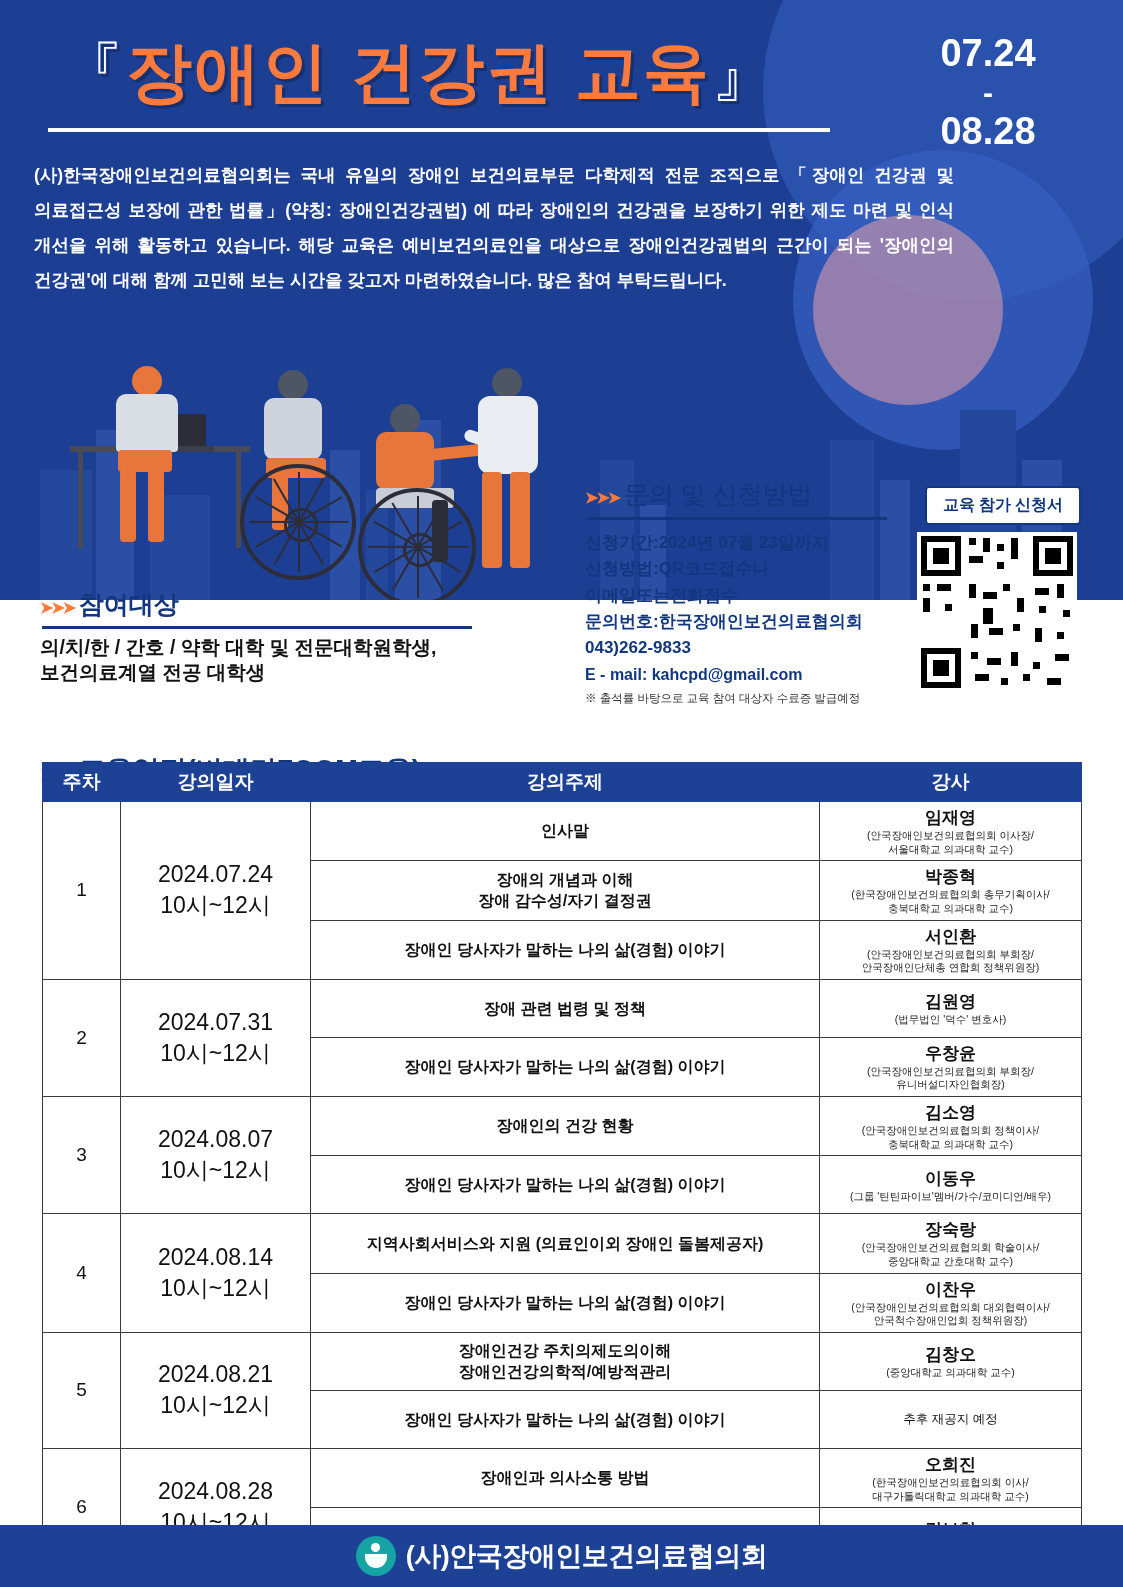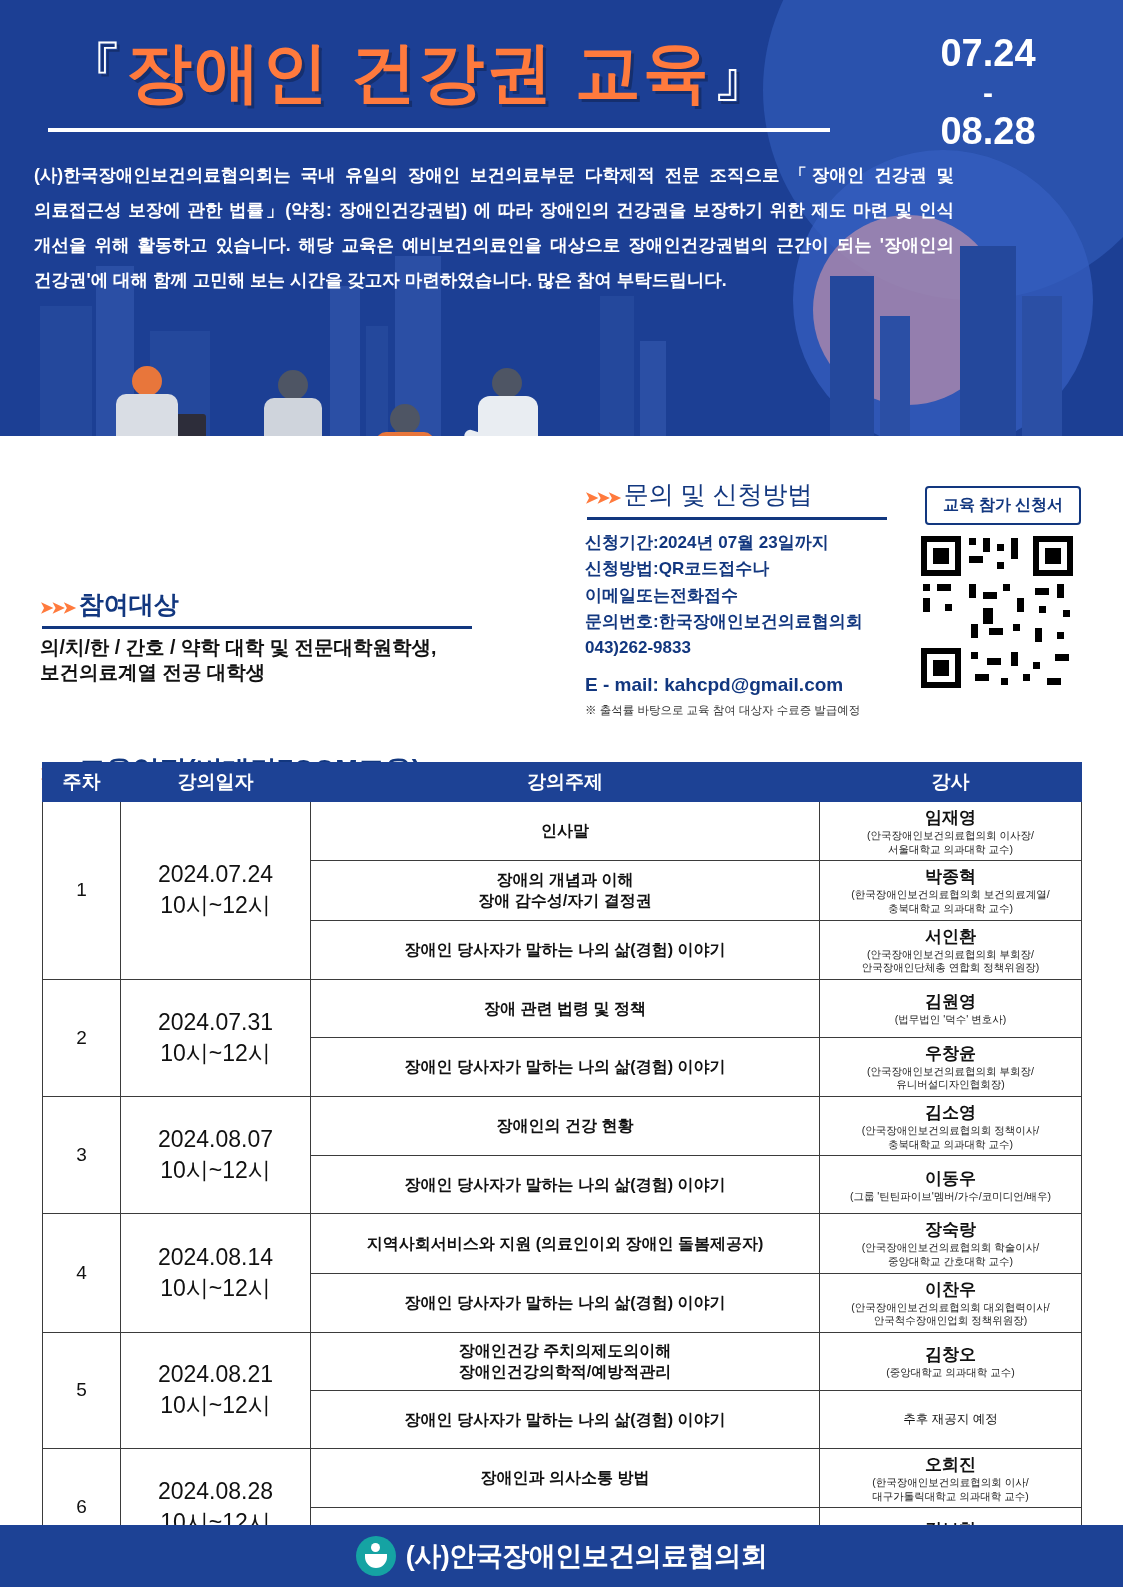--- a/index.html
+++ b/index.html
@@ -11,21 +11,21 @@
   }
   .page {
     position: relative;
     width: 1123px; height: 1587px;
     background: #ffffff;
   }
 
   
   .banner {
     position: absolute; left: 0; top: 0;
-    width: 1123px; height: 436px;
+    width: 1123px; height: 600px;
     background: #1c3f94;
     overflow: hidden;
   }
   .circle-big {
     position: absolute; right: -60px; top: -120px;
     width: 420px; height: 420px; border-radius: 50%;
     background: #2a52ad;
   }
   .circle-mid {
     position: absolute; right: 30px; top: 150px;
@@ -86,21 +86,21 @@
   .head { border-radius: 50%; }
   .desk { position: absolute; background: #4a4a55; }
 
   
   .arrows { color: #ff7a3d; font-weight: bold; letter-spacing: -2px; }
 
   .apply-block { position: absolute; left: 585px; top: 478px; width: 320px; }
   .apply-title { font-size: 25px; color: #12377f; font-weight: normal; }
   .apply-rule { width: 300px; height: 3px; background: #12377f; margin: 6px 0 10px 2px; }
   .apply-line { color: #12377f; font-size: 17px; font-weight: bold; line-height: 1.55; white-space: pre-line; }
-  .apply-mail { color: #12377f; font-size: 19px; font-weight: bold; margin-top: 12px; }
+  .apply-mail { color: #12377f; font-size: 16px; font-weight: bold; margin-top: 4px; }
   .apply-note { color: #333; font-size: 11.5px; margin-top: 7px; }
 
   .target-block { position: absolute; left: 40px; top: 588px; width: 500px; }
   .target-title { font-size: 25px; color: #12377f; font-weight: bold; }
   .target-rule { width: 430px; height: 3px; background: #12377f; margin: 5px 0 6px 2px; }
   .target-text { color: #111; font-size: 19.5px; font-weight: bold; line-height: 1.3; white-space: pre-line; }
 
   
   .qr-btn {
     position: absolute; right: 42px; top: 486px;
@@ -349,21 +349,21 @@
             <div class="lect-name">임재영</div>
             <div class="lect-aff">(안국장애인보건의료협의회 이사장/
 서울대학교 의과대학 교수)</div>
           </td>
         </tr>
         <tr>
           <td class="c-topic">장애의 개념과 이해
 장애 감수성/자기 결정권</td>
           <td class="c-lect">
             <div class="lect-name">박종혁</div>
-            <div class="lect-aff">(한국장애인보건의료협의회 보건의료계열/
+            <div class="lect-aff">(한국장애인보건의료협의회 총무기획이사/
 충북대학교 의과대학 교수)</div>
           </td>
         </tr>
         <tr>
           <td class="c-topic">장애인 당사자가 말하는 나의 삶(경험) 이야기</td>
           <td class="c-lect">
             <div class="lect-name">서인환</div>
             <div class="lect-aff">(안국장애인보건의료협의회 부회장/
 안국장애인단체총 연합회 정책위원장)</div>
           </td>

